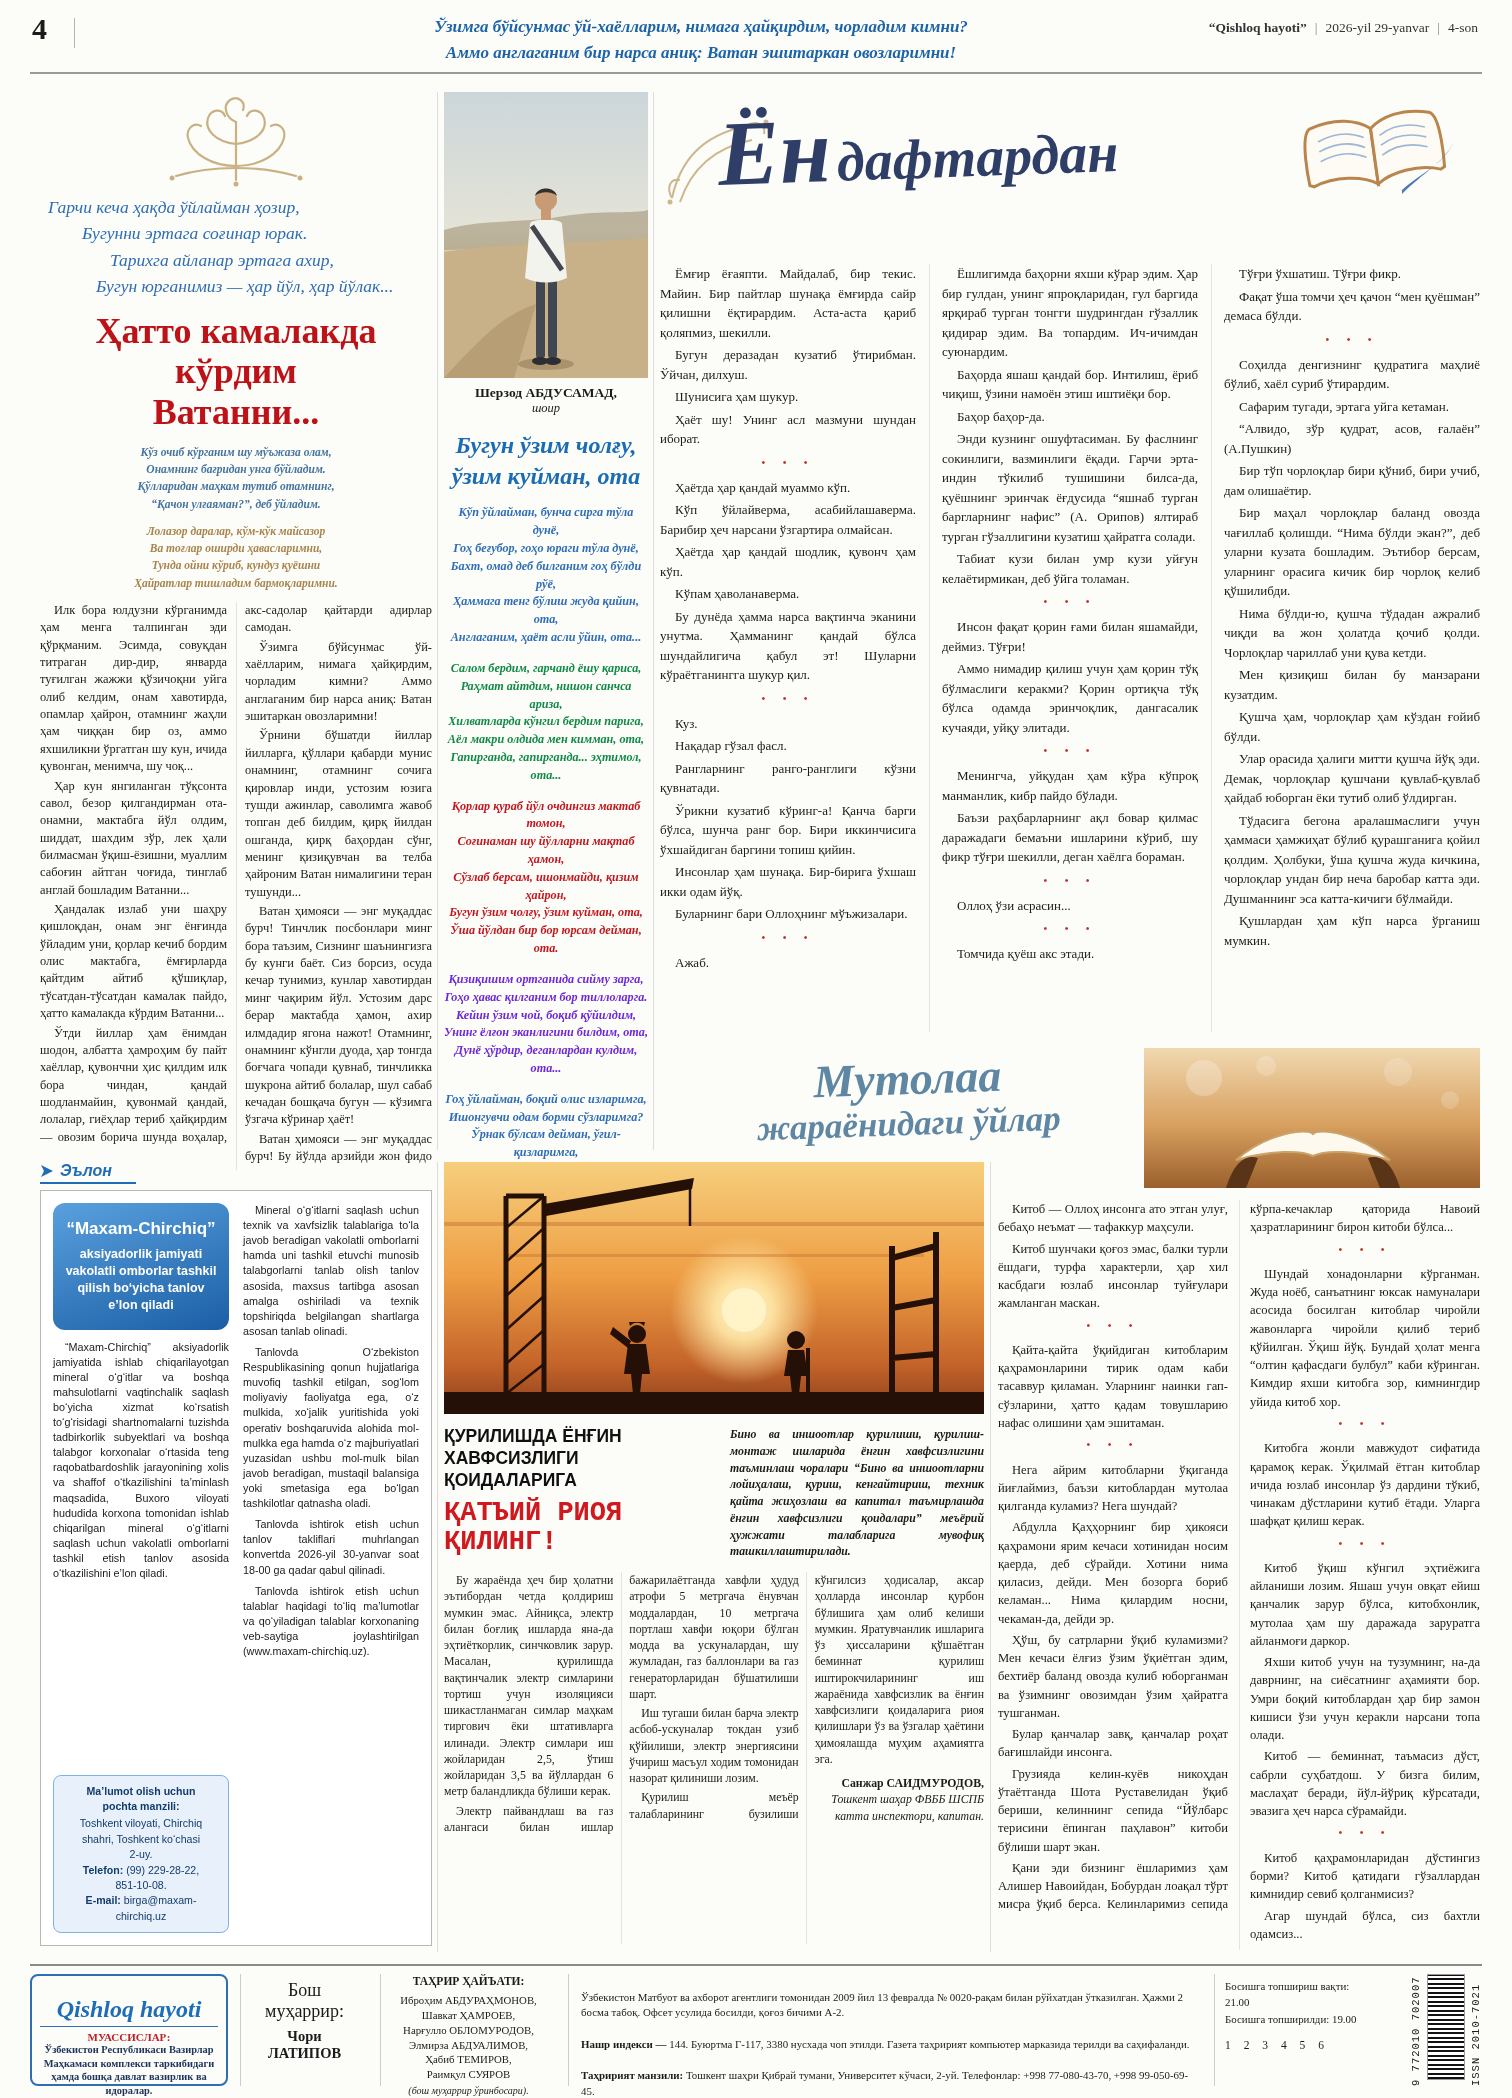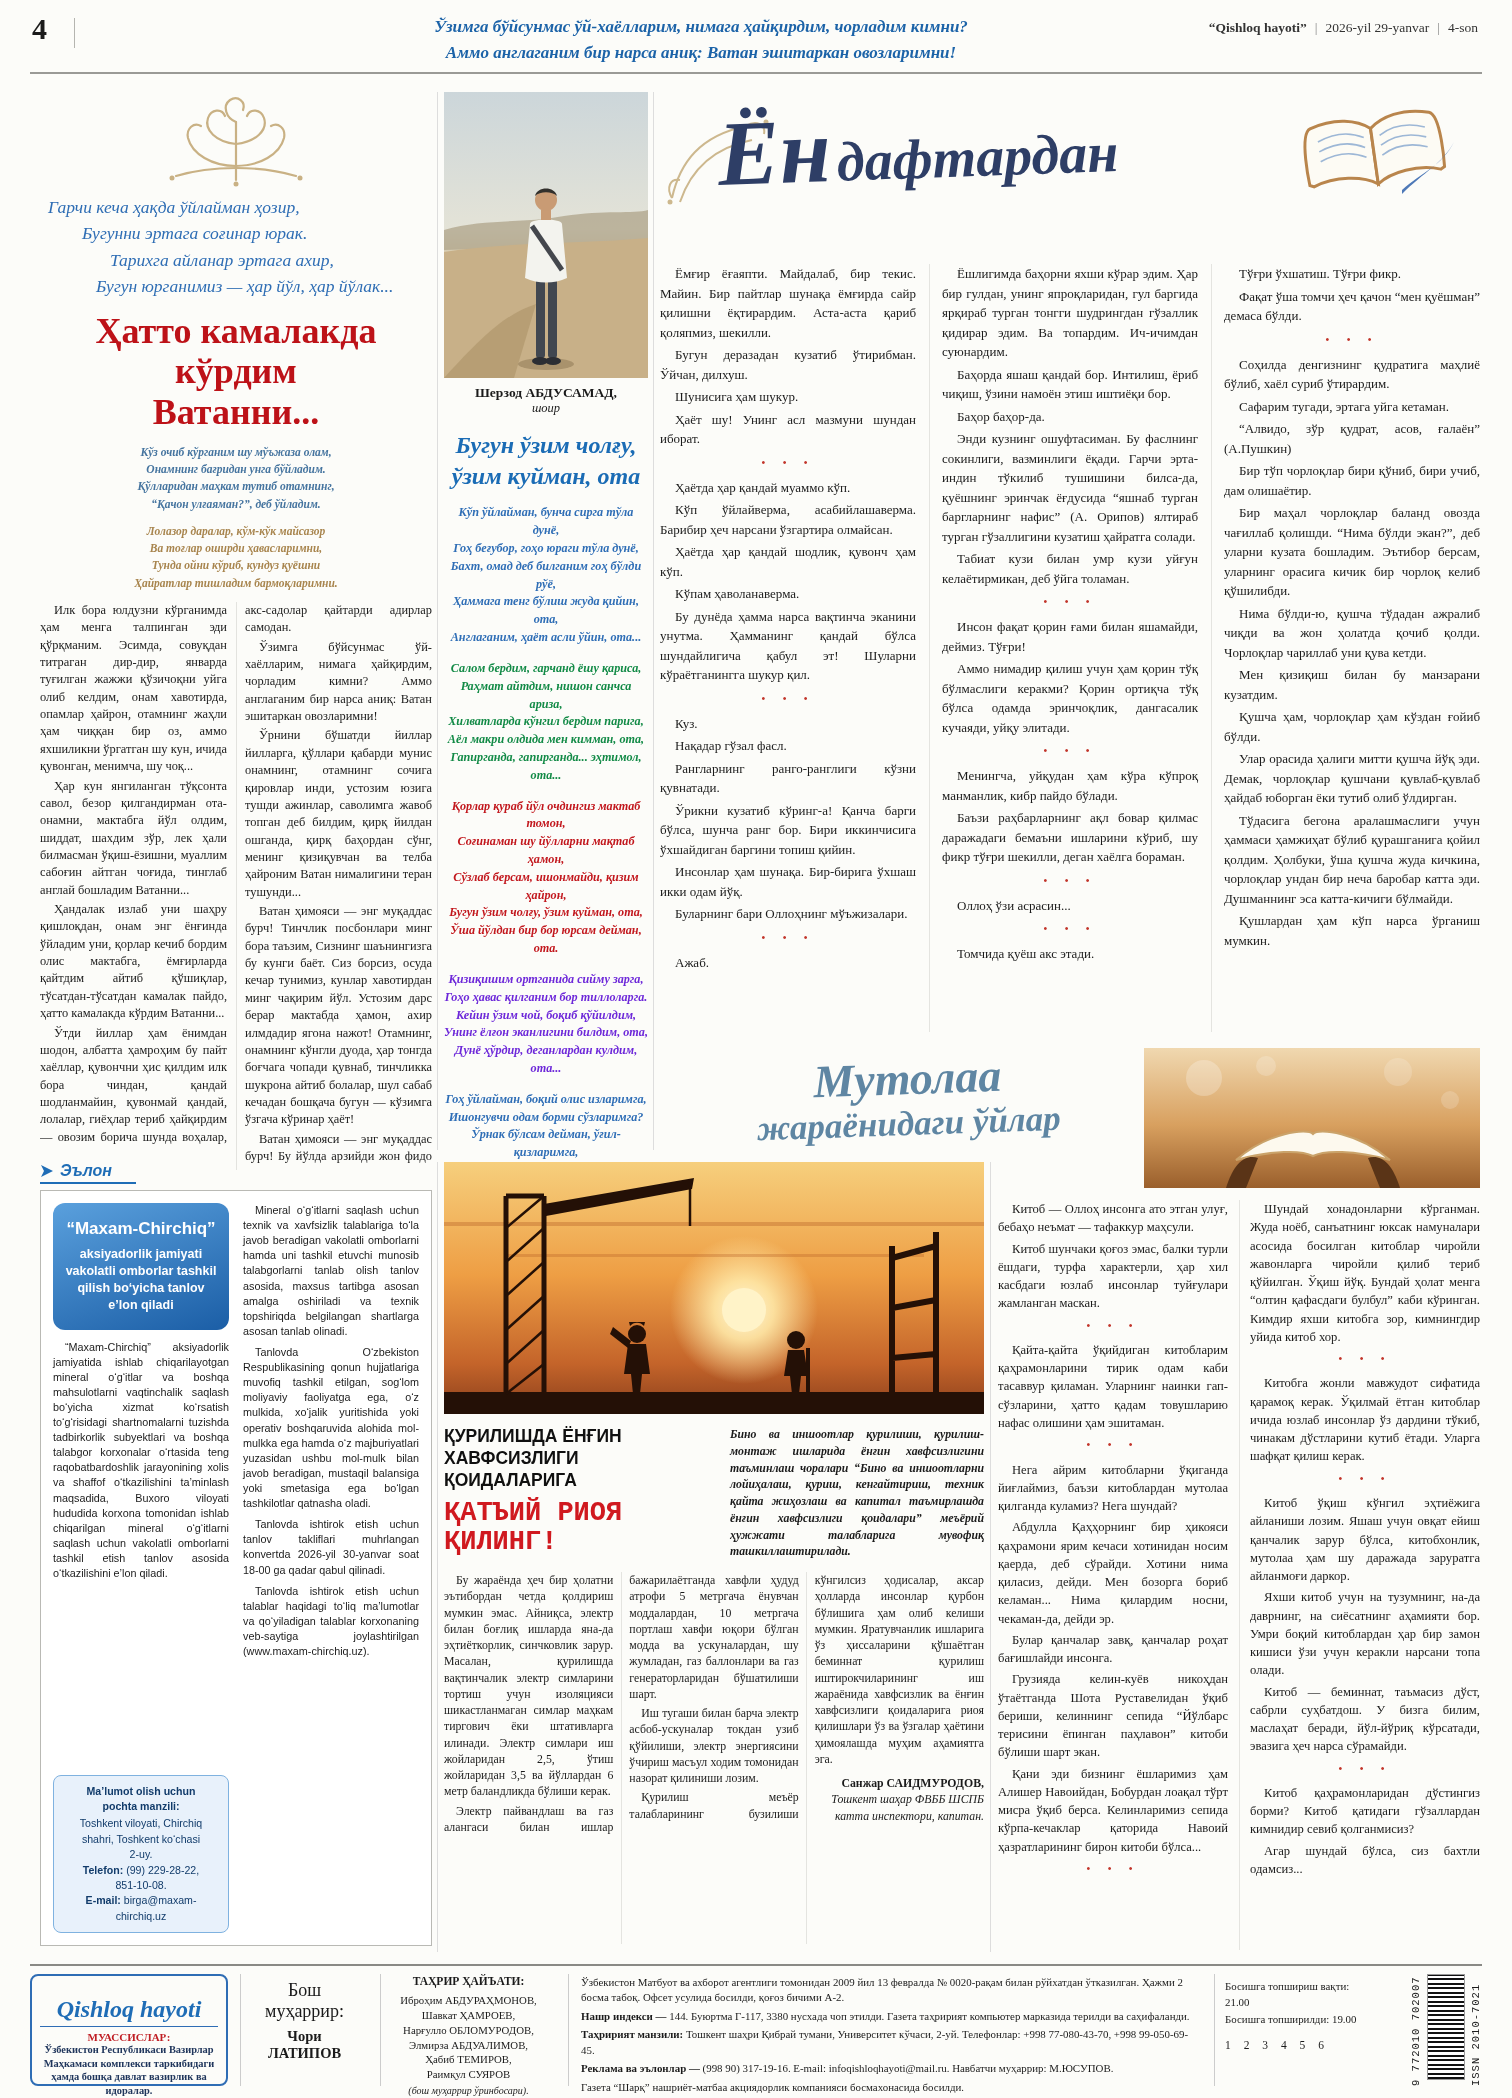--- a/index.html
+++ b/index.html
@@ -100,21 +100,21 @@
   .f-muass-label { color:#c01f25; font-weight:bold; font-size:11px; }
   .f-muass { font-size:10.4px; font-weight:bold; color:#20365c; line-height:1.3; }
   .f-editor { width:128px; border-left:1px solid #ccc; padding:6px 8px 0; text-align:center; }
   .f-editor-label { font-size:18px;text-align:center; }
   .f-editor-name { font-weight:bold; font-size:14.5px; margin-top:6px; }
   .f-tahrir { width:176px; border-left:1px solid #ccc; padding:0 10px; font-size:10.8px; line-height:1.38; }
   .f-tahrir-label { font-weight:bold; font-size:11.5px; text-align:center; margin-bottom:3px; }
   .f-tahrir .pline { text-align:center; }
   .f-tahrir-note { font-style:italic; text-align:center; font-size:10px; margin-top:2px; }
   .f-info { flex:1; border-left:1px solid #ccc; padding:0 12px; font-size:10.9px; line-height:1.42; }
-  .f-info p { margin:1px 0 3px; text-indent:0; }
+  .f-info p { margin:16px 0 3px; text-indent:0; }
   .f-times { width:170px; border-left:1px solid #ccc; padding:4px 10px 0; font-size:10.9px; line-height:1.5; }
   .f-pages { margin-top:10px; letter-spacing:5px; font-size:11.5px; }
   .f-issn { width:86px; display:flex; justify-content:flex-end; gap:5px; }
   .issn-text-v, .issn-digits-v { writing-mode:vertical-rl; transform:rotate(180deg); font-size:10.5px; letter-spacing:1px; font-family:"Liberation Mono", monospace; }
   .barcode-v { width:38px; height:106px; background:repeating-linear-gradient(0deg,#111 0 2px,#fff 2px 4px,#111 4px 6px,#fff 6px 9px); border:1px solid #999; }
 </style>
 </head>
 <body>
 
 <div class="page">
@@ -373,20 +373,21 @@
     </div>
     <div class="mut-cols">
       <div>
           <p>Китоб — Оллоҳ инсонга ато этган улуғ, бебаҳо неъмат — тафаккур маҳсули.</p>
           <p>Китоб шунчаки қоғоз эмас, балки турли ёшдаги, турфа характерли, ҳар хил касбдаги юзлаб инсонлар туйғулари жамланган маскан.</p>
           <div class="dots">• • •</div>
           <p>Қайта-қайта ўқийдиган китобларим қаҳрамонларини тирик одам каби тасаввур қиламан. Уларнинг наинки гап-сўзларини, ҳатто қадам товушларию нафас олишини ҳам эшитаман.</p>
           <div class="dots">• • •</div>
           <p>Нега айрим китобларни ўқиганда йиғлаймиз, баъзи китоблардан мутолаа қилганда куламиз? Нега шундай?</p>
           <p>Абдулла Қаҳҳорнинг бир ҳикояси қаҳрамони ярим кечаси хотинидан носим қаерда, деб сўрайди. Хотини нима қиласиз, дейди. Мен бозорга бориб келаман... Нима қилардим носни, чекаман-да, дейди эр.</p>
+          <p>Ҳўш, бу сатрларни ўқиб куламизми? Мен кечаси ёлғиз ўзим ўқиётган эдим, бехтиёр баланд овозда кулиб юборганман ва ўзимнинг овозимдан ўзим ҳайратга тушганман.</p>
           <p>Булар қанчалар завқ, қанчалар роҳат бағишлайди инсонга.</p>
           <p>Грузияда келин-куёв никоҳдан ўтаётганда Шота Руставелидан ўқиб бериши, келиннинг сепида “Йўлбарс терисини ёпинган паҳлавон” китоби бўлиши шарт экан.</p>
           <p>Қани эди бизнинг ёшларимиз ҳам Алишер Навоийдан, Бобурдан лоақал тўрт мисра ўқиб берса. Келинларимиз сепида кўрпа-кечаклар қаторида Навоий ҳазратларининг бирон китоби бўлса...</p>
           <div class="dots">• • •</div>
           <p>Шундай хонадонларни кўрганман. Жуда ноёб, санъатнинг юксак намуналари асосида босилган китоблар чиройли жавонларга чиройли қилиб териб қўйилган. Ўқиш йўқ. Бундай ҳолат менга “олтин қафасдаги булбул” каби кўринган. Кимдир яхши китобга зор, кимнингдир уйида китоб хор.</p>
           <div class="dots">• • •</div>
           <p>Китобга жонли мавжудот сифатида қарамоқ керак. Ўқилмай ётган китоблар ичида юзлаб инсонлар ўз дардини тўкиб, чинакам дўстларини кутиб ётади. Уларга шафқат қилиш керак.</p>
           <div class="dots">• • •</div>
           <p>Китоб ўқиш кўнгил эҳтиёжига айланиши лозим. Яшаш учун овқат ейиш қанчалик зарур бўлса, китобхонлик, мутолаа ҳам шу даражада заруратга айланмоғи даркор.</p>
           <p>Яхши китоб учун на тузумнинг, на-да даврнинг, на сиёсатнинг аҳамияти бор. Умри боқий китоблардан ҳар бир замон кишиси ўзи учун керакли нарсани топа олади.</p>

